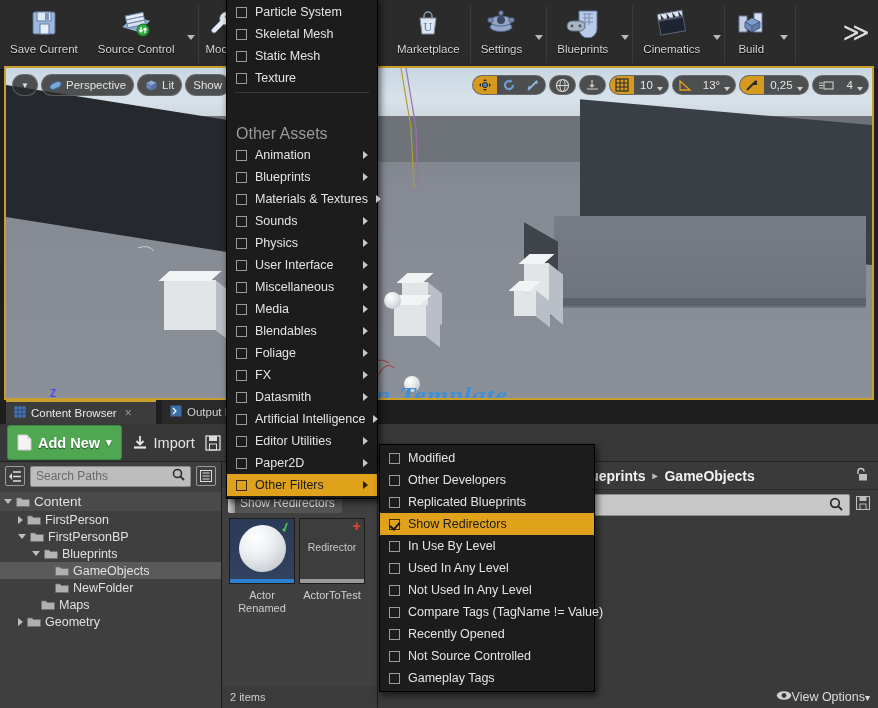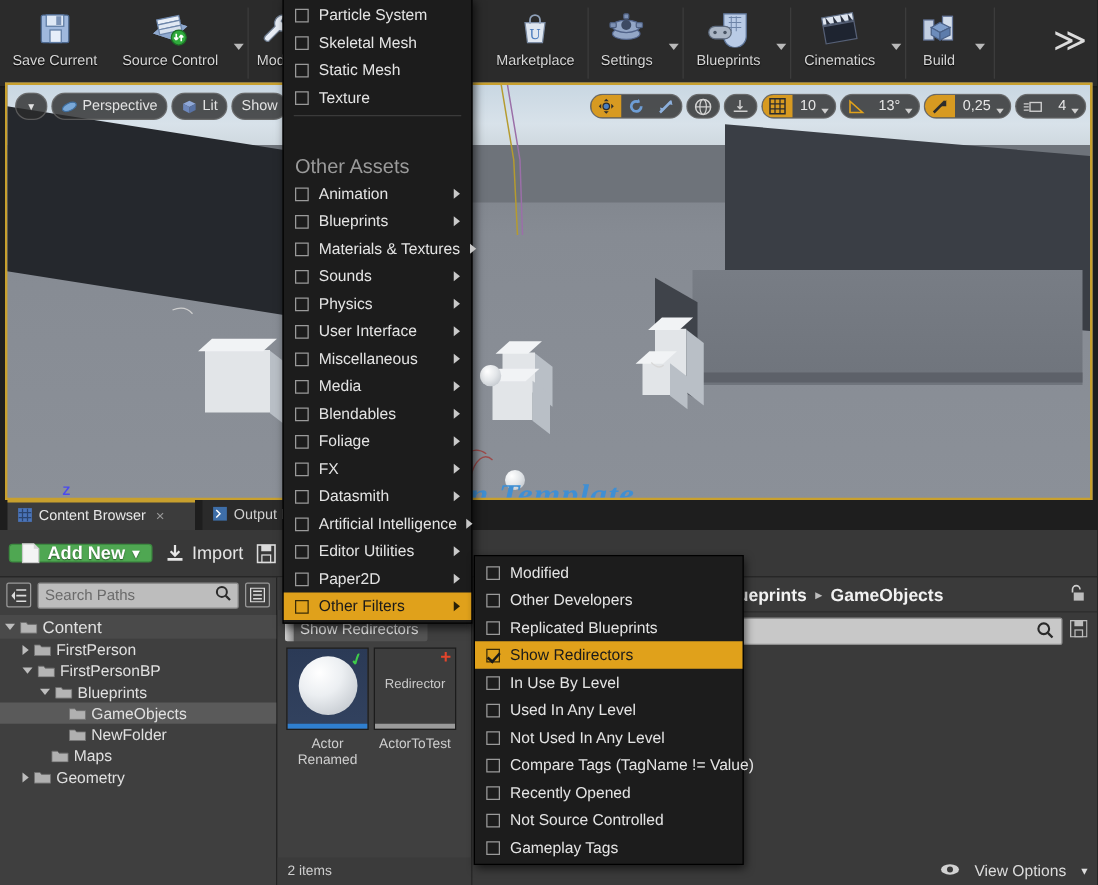--- a/index.html
+++ b/index.html
@@ -157,21 +157,21 @@
   .tab.active{background:#3c3c3c;border-top:2px solid #c8a02e;}
   .tab.inactive{background:#2a2a2a;color:#cfcfcf;}
   .tab-x{color:#9a9a9a;font-size:12px;margin-left:3px;}
 
   .cb-toolbar{
     position:absolute;left:0;top:24px;width:878px;height:38px;background:#383838;
     display:flex;align-items:center;padding:0 7px;gap:10px;
     border-bottom:1px solid #222;
   }
   .addnew{
-    height:15px;background:#4fa752;border:1px solid #3c8a40;border-radius:3px;
+    height:35px;background:#4fa752;border:1px solid #3c8a40;border-radius:3px;
     display:flex;align-items:center;gap:6px;padding:0 9px;color:#fff;
     font-size:14.5px;font-weight:bold;cursor:pointer;
     text-shadow:0 1px 1px rgba(0,0,0,.5);
   }
   .tb2{display:flex;align-items:flex-end;gap:6px;color:#e4e4e4;font-size:14.5px;cursor:pointer;}
 
   
   .paths{
     position:absolute;left:0;top:62px;width:222px;height:246px;background:#3f3f3f;
     border-right:1px solid #1c1c1c;
@@ -228,21 +228,21 @@
   }
   .crumb{cursor:pointer;}
   .crumb-sep{color:#bdbdbd;font-size:10px;}
   .crumb-lock{margin-left:auto;color:#cfcfcf;font-size:13px;}
   .r-search-row{height:30px;display:flex;align-items:center;gap:6px;padding:0 8px;}
   .r-search{
     flex:1;height:22px;background:#c8c8c8;border:1px solid #8e8e8e;border-radius:2px;
     display:flex;align-items:center;padding:0 6px;color:#666;font-size:12px;
   }
   .vopts{
-    position:absolute;right:8px;bottom:4px;display:flex;align-items:center;gap:12px;
+    position:absolute;right:8px;bottom:4px;display:flex;align-items:center;gap:0;
     color:#dcdcdc;font-size:12.5px;cursor:pointer;
   }
 
   
   .menu{
     position:absolute;background:#1c1c1c;border:1px solid #000;
     box-shadow:2px 3px 7px rgba(0,0,0,.65);
     padding:2px 0; z-index:40;
   }
   .mi{

